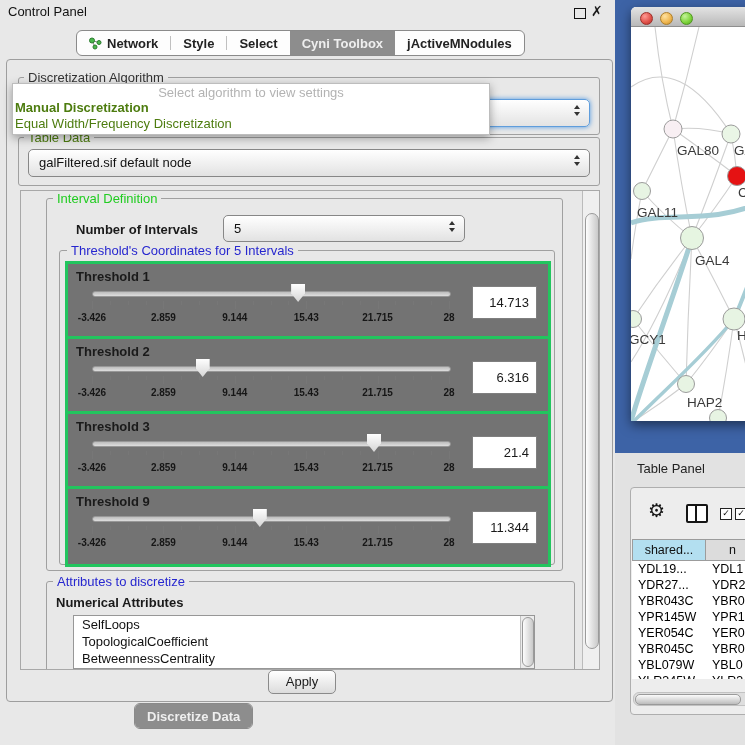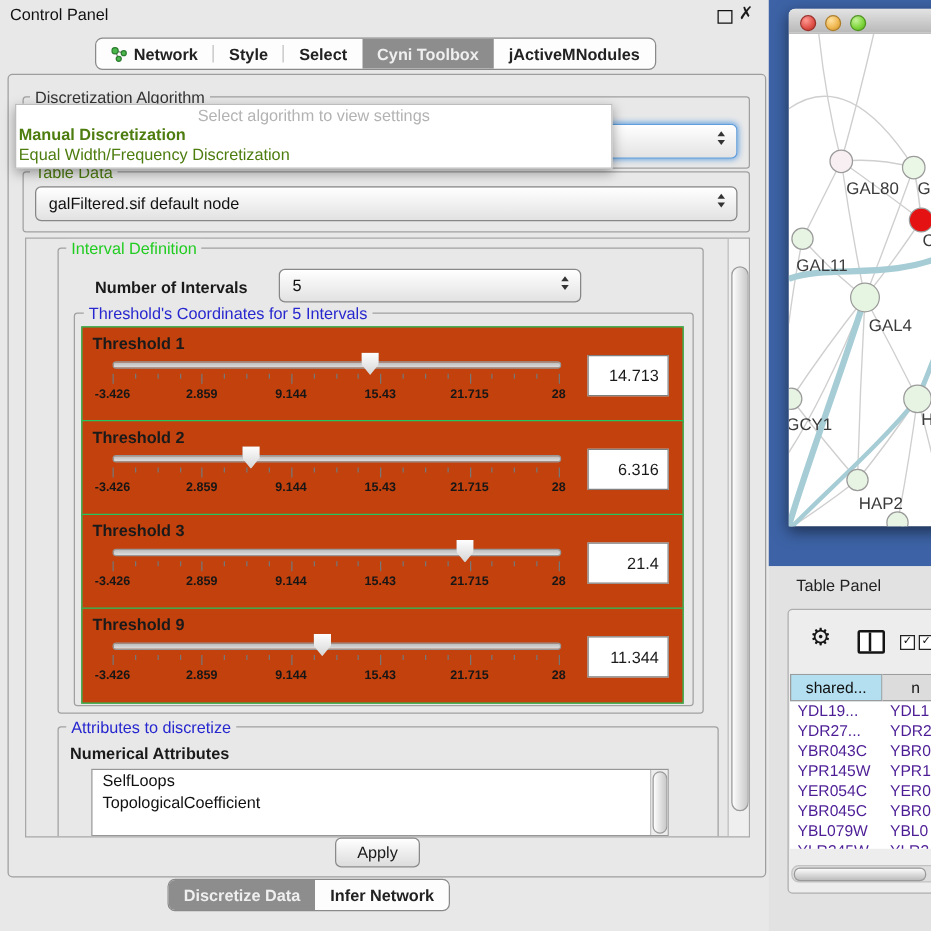--- a/index.html
+++ b/index.html
@@ -57,21 +57,21 @@
 
   #interval-group{left:25px;top:7px;width:515px;height:371px;}
   #interval-legend{left:32px;top:0px;}
   #noi-label{position:absolute;left:55px;top:31px;font-weight:bold;font-size:13px;}
   #noi-spinner{left:202px;top:24px;width:240px;height:25px;}
 
   #thresh-group{left:38px;top:59px;width:494px;height:313px;}
   #thresh-legend{left:46px;top:52px;}
 
   #thresholds{position:absolute;left:44px;top:71px;width:482px;height:300px;}
-  .th-panel{position:absolute;left:0;width:480px;height:75px;border:1px solid #22c55e;background:#c2410c;margin-top:-1px;}
+  .th-panel{position:absolute;left:0;width:480px;height:75px;border:3px solid #22c55e;background:#737373;margin-top:-1px;}
   .th-label{position:absolute;left:8px;top:5px;font-weight:bold;font-size:13px;}
   .th-track{position:absolute;left:24px;top:27px;width:357px;height:4px;border:1px solid #979797;border-radius:3px;
             background:linear-gradient(#bdbdbd,#dedede);}
   .th-thumb{position:absolute;top:20px;width:14px;height:18px;background:linear-gradient(#fefefe,#d5d5d5);
             clip-path:polygon(0 0,100% 0,100% 52%,50% 100%,0 52%);filter:drop-shadow(0 0 1px #777);}
   .th-ticks{position:absolute;left:24px;top:37px;width:357px;height:9px;}
   .tick{position:absolute;width:1px;background:#777;}
   .tick.major{top:0;height:8px;}
   .tick.minor{top:0;height:4px;}
   .th-ticklabels{position:absolute;left:24px;top:48px;width:357px;height:12px;}
@@ -114,21 +114,21 @@
   .cbx{position:absolute;top:20px;width:10px;height:10px;border:1.5px solid #222;background:#fff;font-size:9px;line-height:9px;
        text-align:center;font-family:"DejaVu Sans",sans-serif;color:#111;}
   #cbx1{left:89px;} #cbx2{left:104px;}
   #tp-table{position:absolute;left:1px;top:51px;width:128px;height:140px;background:#fff;overflow:hidden;}
   #tp-header{display:flex;height:22px;}
   .hcell{box-sizing:border-box;border:1px solid #9c9c9c;border-left:none;font-size:12.5px;text-align:center;line-height:20px;
          background:#dcdcdc;color:#111;flex:none;}
   .hcell:first-child{border-left:1px solid #9c9c9c;}
   .hcell.sel{background:#b3dff0;}
   .trow{display:flex;height:16px;}
-  .tcell{box-sizing:border-box;flex:none;font-size:12.5px;line-height:16px;padding-left:6px;color:#4c1d95;white-space:nowrap;overflow:hidden;}
+  .tcell{box-sizing:border-box;flex:none;font-size:12.5px;line-height:16px;padding-left:6px;color:#000000;white-space:nowrap;overflow:hidden;}
   #tp-hscroll{position:absolute;left:2px;top:204px;width:124px;height:12px;background:#dedede;border-radius:6px;border:1px solid #c2c2c2;}
   #tp-hthumb{position:absolute;left:1px;top:0.5px;width:104px;height:9.5px;background:linear-gradient(#fbfbfb,#bdbdbd);
              border:1px solid #9a9a9a;border-radius:5px;}
 </style>
 </head>
 <body>
 
 <div id="app">
 
   <div id="title-bar" class="abs">
@@ -358,39 +358,37 @@
         </div>
       </div>
 
     <div id="attr-group" class="group abs"></div>
     <span id="attr-legend" class="legend blue abs">Attributes to discretize</span>
     <span id="attr-sublabel">Numerical Attributes</span>
     <div id="attr-list">
       <div id="attr-items">
           <div class="attr-item">SelfLoops</div>
           <div class="attr-item">TopologicalCoefficient</div>
+          <div class="attr-item">BetweennessCentrality</div>
         </div>
       <div id="attr-vscroll">
           <div id="attr-vthumb"></div>
         </div>
     </div>
 
     <div id="pane-vscroll">
         <div id="pane-vthumb"></div>
       </div>
   </div>
 
   <div id="apply-btn" class="abs">Apply</div>
 
   <div id="bottom-tabs" class="abs tabstrip">
       <div class="tab sel">
         <span class="tab-label">Discretize Data</span>
-      </div>
-      <div class="tab">
-        <span class="tab-label">Infer Network</span>
       </div>
     </div>
 
   <div id="desktop" class="abs"></div>
   <div id="net-window" class="abs">
     <div id="net-titlebar">
       <div id="light-close" class="light"></div>
       <div id="light-min" class="light"></div>
       <div id="light-zoom" class="light"></div>
     </div>

